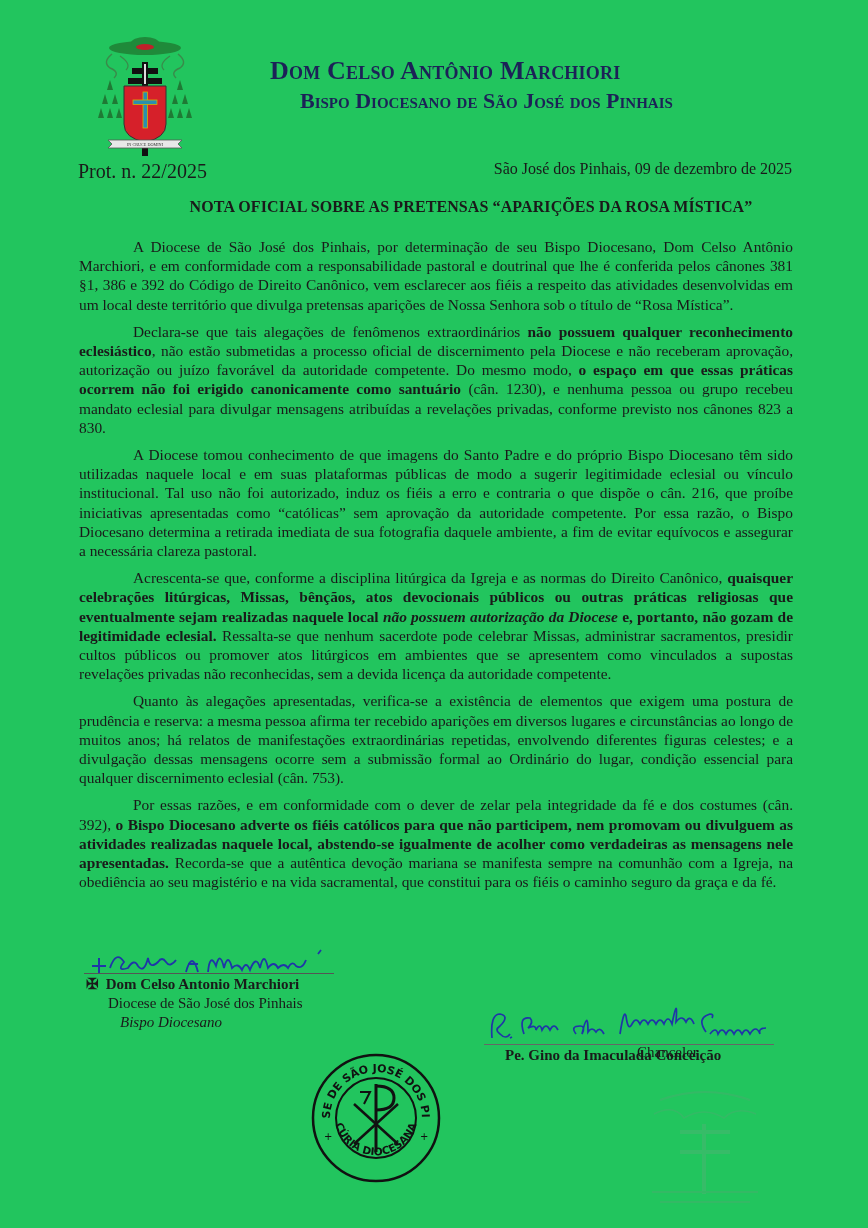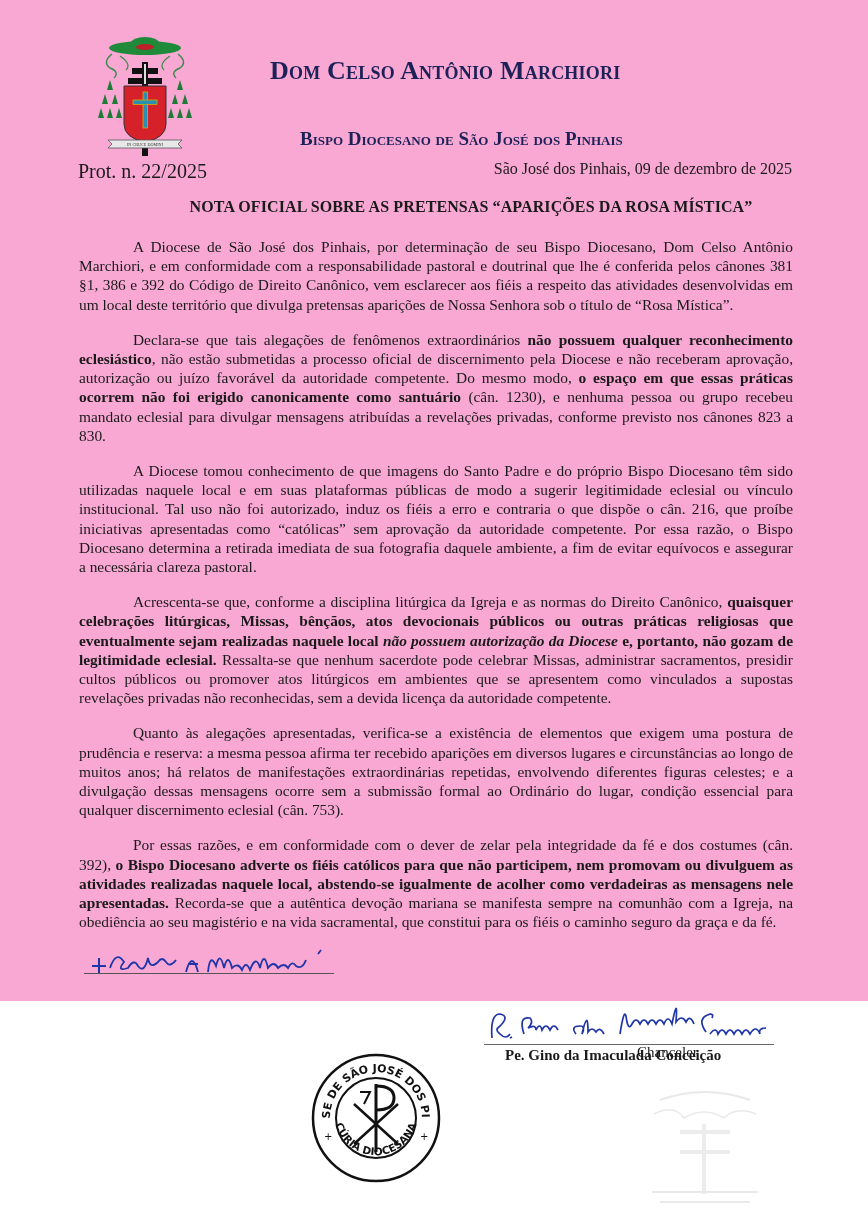--- a/index.html
+++ b/index.html
@@ -2,52 +2,52 @@
 <html><head>
   <meta charset="utf-8">
   <style>
     * { box-sizing: border-box; margin: 0; padding: 0; }
     html, body { width: 868px; height: 1228px; background: #ffffff; overflow: hidden; }
     body {
       position: relative;
       font-family: "Liberation Serif", "DejaVu Serif", serif;
       color: #1a1a1a;
     }
-    .page { position: absolute; left: 0; top: 0; width: 868px; height: 1001px; background: #f9a8d4; }
+    .page { position: absolute; left: 0; top: 0; width: 868px; height: 1228px; background: #22c55e; }
 
     
     .crest { position: absolute; left: 92px; top: 34px; width: 106px; height: 124px; }
     .lh-name {
       position: absolute; left: 270px; top: 56px; width: 440px;
       font-family: "Liberation Serif", serif; font-weight: bold;
       color: #1c2157; font-size: 26px; letter-spacing: 0.2px; font-variant: small-caps;
       white-space: nowrap;
     }
     .lh-sub {
       position: absolute; left: 300px; top: 88px; width: 420px;
       font-family: "Liberation Serif", serif; font-weight: bold;
-      color: #1c2157; font-size: 19px; font-variant: small-caps; white-space: nowrap; margin-top: 40px;
+      color: #1c2157; font-size: 22px; font-variant: small-caps; white-space: nowrap;
     }
 
     
     .prot { position: absolute; left: 78px; top: 160px; font-size: 20px; white-space: nowrap; }
     .date { position: absolute; right: 76px; top: 160px; font-size: 16px; white-space: nowrap; }
 
     .title {
       position: absolute; left: 0; width: 868px; top: 198px; text-align: center;
       font-weight: bold; font-size: 16px; letter-spacing: 0.1px; white-space: nowrap; margin-left: 37px;
     }
 
     
     .body {
       position: absolute; left: 79px; top: 237px; width: 714px;
       font-size: 15.4px; line-height: 19.2px; text-align: justify; font-family: Liberation Serif, serif;
     }
     .body p { text-indent: 54px; margin: 0; }
-    .body p + p { margin-top: 16px; }
+    .body p + p { margin-top: 8px; }
     .b { font-weight: bold; }
     .bi { font-weight: bold; font-style: italic; }
 
     
     .sig1-script {
       position: absolute; left: 86px; top: 944px; width: 250px; height: 34px;
     }
     .sig1-line { position: absolute; left: 84px; top: 973px; width: 250px; height: 1px; background: #555; }
     .sig1-block { position: absolute; left: 86px; top: 975px; font-size: 15px; line-height: 19px; }
     .sig1-name { font-weight: bold; white-space: nowrap; }
@@ -123,20 +123,25 @@
     <p><span>Por essas razões, e em conformidade com o dever de zelar pela integridade da fé e dos costumes (cân. 392), </span><span class="b">o Bispo Diocesano adverte os fiéis católicos para que não participem, nem promovam ou divulguem as atividades realizadas naquele local, abstendo-se igualmente de acolher como verdadeiras as mensagens nele apresentadas.</span><span> Recorda-se que a autêntica devoção mariana se manifesta sempre na comunhão com a Igreja, na obediência ao seu magistério e na vida sacramental, que constitui para os fiéis o caminho seguro da graça e da fé.</span></p>
   </div>
 
   <svg class="sig1-script" viewBox="0 0 250 34">
     <path d="M6 22 h14 M13 14 v16" stroke="#1f35a8" stroke-width="2" fill="none"></path>
     <path d="M24 24 q6 -18 14 -6 q-8 10 4 6 q6 -10 10 -2 q6 8 10 -8 q2 12 10 4 q4 -6 8 0 q4 6 10 -2" stroke="#1f35a8" stroke-width="1.8" fill="none"></path>
     <path d="M100 28 q6 -22 12 0 M102 20 h10" stroke="#1f35a8" stroke-width="1.8" fill="none"></path>
     <path d="M122 28 q2 -20 8 -6 q4 -16 8 2 q4 -16 8 0 q6 -6 10 2 q4 -10 8 0 q6 -16 10 -2 q4 -18 8 0 q6 -8 10 0 q6 -6 10 0 q4 -8 8 -2 q6 4 10 -6 M232 10 l3 -4" stroke="#1f35a8" stroke-width="1.8" fill="none"></path>
   </svg>
   <div class="sig1-line"></div>
+  <div class="sig1-block">
+    <div class="sig1-name"><span class="cross">✠</span> <span>Dom Celso Antonio Marchiori</span></div>
+    <div class="sig1-org">Diocese de São José dos Pinhais</div>
+    <div class="sig1-role">Bispo Diocesano</div>
+  </div>
 
   <svg class="sig2-script" viewBox="0 0 290 40">
     <path d="M8 34 q-2 -24 8 -24 q10 2 0 12 q-6 4 0 8 q6 6 10 0 M26 34 l2 -1" stroke="#1f35a8" stroke-width="1.7" fill="none"></path>
     <path d="M40 30 q-6 -18 6 -16 q4 4 -2 10 q8 -4 8 2 q4 -8 6 0 q4 -8 8 0 q4 -8 8 0" stroke="#1f35a8" stroke-width="1.7" fill="none"></path>
     <path d="M92 30 q-6 -8 4 -8 q6 0 2 8 q6 -26 6 -2 q4 -6 8 0 q4 -6 8 2" stroke="#1f35a8" stroke-width="1.7" fill="none"></path>
     <path d="M136 30 q4 -26 6 -18 q2 16 6 8 q4 -8 8 0 q4 -8 8 0 q4 -8 8 0 q4 -8 8 0 q4 -10 8 0 q6 -30 4 -2 q6 -8 10 0 q4 -8 8 2" stroke="#1f35a8" stroke-width="1.7" fill="none"></path>
     <path d="M222 28 q-10 -14 4 -18 q4 0 2 4 M226 30 q6 -8 8 0 q4 -8 8 0 q4 -8 8 0 q4 -8 8 0 q4 -8 8 0 q6 -10 10 0 q-2 -6 6 -6" stroke="#1f35a8" stroke-width="1.7" fill="none"></path>
   </svg>
   <div class="sig2-line"></div>
   <div class="sig2-name">Pe. Gino da Imaculada Conceição</div>

